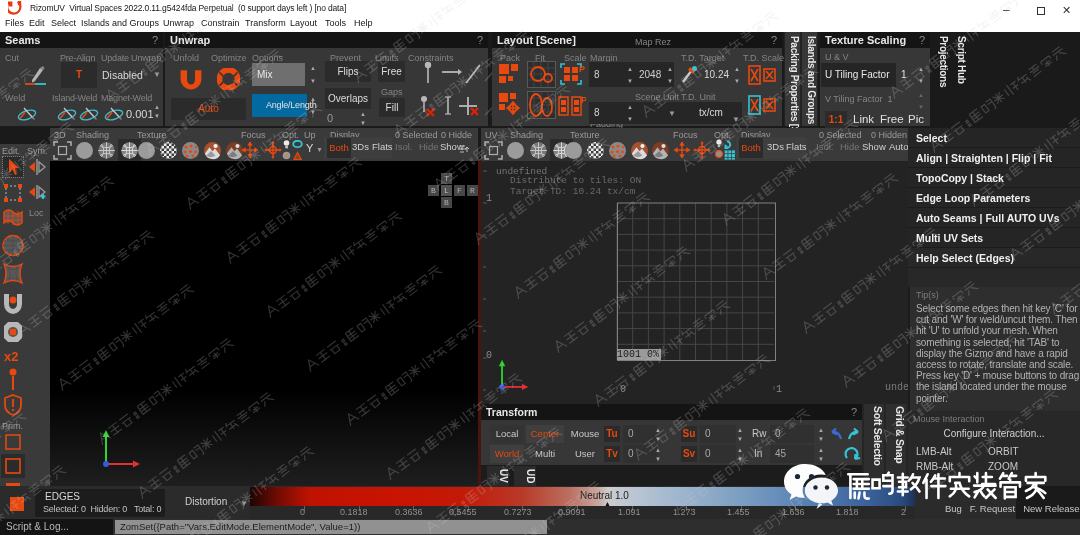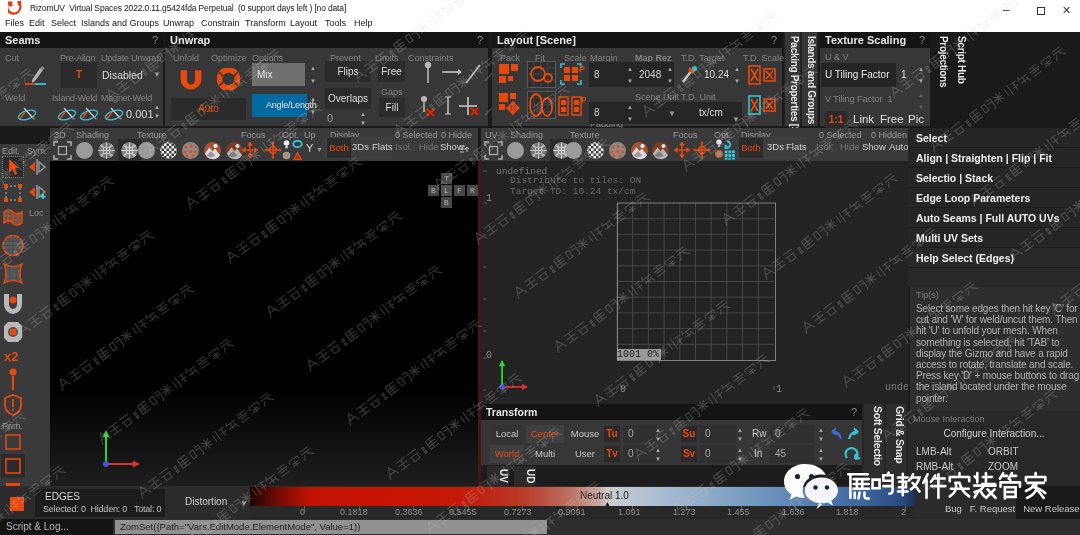--- a/index.html
+++ b/index.html
@@ -182,21 +182,21 @@
           <line x1="2" y1="56" x2="18" y2="40" stroke="#999" stroke-width="1.6"></line>
           <path d="M8 50 l6 6 M14 50 l-6 6" stroke="#b03020" stroke-width="2"></path>
         </svg>
  </div>
  <div class="panel" id="p-layout" style="left:492px;width:290px;">
   <div class="phead">Layout [Scene]<span class="q">?</span></div>
   <div class="lbl" style="left:8px;top:21px;">Pack</div>
   <div class="lbl" style="left:43px;top:21px;">Fit</div>
   <div class="lbl" style="left:72px;top:21px;text-align:center;">Scale</div>
   <div class="lbl" style="left:98px;top:21px;">Margin</div>
-  <div class="lbl" style="left:143px;top:21px;font-weight:bold;">Map Rez</div>
+  <div class="lbl" style="left:143px;top:5px;">Map Rez</div>
   <div class="lbl" style="left:189px;top:21px;">T.D. Target</div>
   <div class="lbl" style="left:251px;top:21px;">T.D. Scale</div>
   <svg class="abs" style="left:6px;top:31px;" width="24" height="24" viewBox="0 0 24 24">
           <rect x="1" y="1" width="10" height="10" fill="#e8490f"></rect>
           <rect x="13" y="1" width="7" height="7" fill="#e8490f"></rect>
           <rect x="1" y="13" width="7" height="7" fill="#e8490f"></rect>
           <rect x="10" y="13" width="5" height="5" fill="#e8490f"></rect>
         </svg>
   <svg class="abs" style="left:6px;top:60px;" width="24" height="26" viewBox="0 0 24 26">
           <rect x="1" y="1" width="9" height="9" fill="#e8490f"></rect>
@@ -626,21 +626,21 @@
           <path d="M39 32 l-7 -3.5 v7 z" fill="#e03030"></path>
           <circle cx="10" cy="32" r="3" fill="#3858e0"></circle>
         </svg>
   <div class="abs" style="left:139px;top:223px;color:#8a8a8a;font-family:'Liberation Mono',monospace;font-size:10px;">0</div>
   <div class="abs" style="left:295px;top:223px;color:#8a8a8a;font-family:'Liberation Mono',monospace;font-size:10px;">1</div>
   <div class="abs" style="left:404px;top:221px;color:#7a7a7a;font-family:'Liberation Mono',monospace;font-size:10px;">undefi</div>
  </div>
  <div id="rightmenu">
   <div class="mrow">Select</div>
   <div class="mrow">Align | Straighten | Flip | Fit</div>
-  <div class="mrow">Selectio | Stack</div>
+  <div class="mrow">TopoCopy | Stack</div>
   <div class="mrow">Edge Loop Parameters</div>
   <div class="mrow">Auto Seams | Full AUTO UVs</div>
   <div class="mrow">Multi UV Sets</div>
   <div class="mrow" style="background:#282828;">Help Select (Edges)</div>
   <div class="abs" style="left:0;top:159px;width:172px;height:124px;background:#2e2e2e;border-left:2px solid #1c1c1c;">
    <div class="lbl" style="left:6px;top:3px;color:#7d7d7d;">Tip(s)</div>
    <div class="abs" style="left:6px;top:16px;width:166px;color:#b2b2b2;font-size:10px;line-height:11.2px;white-space:nowrap;letter-spacing:-0.15px;">Select some edges then hit key 'C' for<br>cut and 'W' for weld/uncut them. Then<br>hit 'U' to unfold your mesh. When<br>something is selected, hit 'TAB' to<br>display the Gizmo and have a rapid<br>access to rotate, translate and scale.<br>Press key 'D' + mouse buttons to drag<br>the island located under the mouse<br>pointer.</div>
   </div>
   <div class="lbl" style="left:5px;top:286px;color:#7d7d7d;">Mouse Interaction</div>
   <div class="abs" style="left:0;top:300px;width:172px;text-align:center;color:#cfcfcf;font-size:10px;">Configure Interaction...</div>

